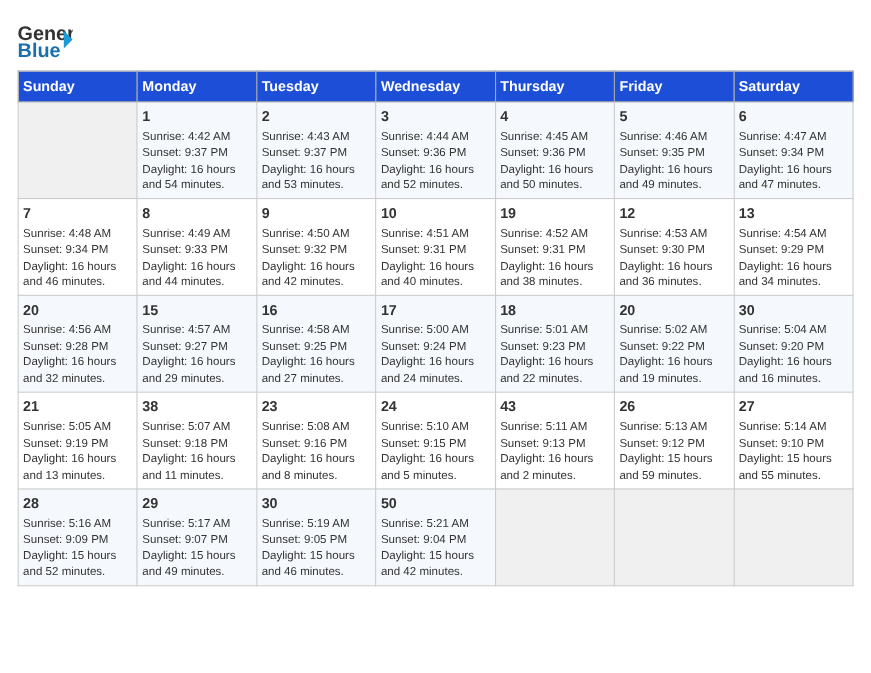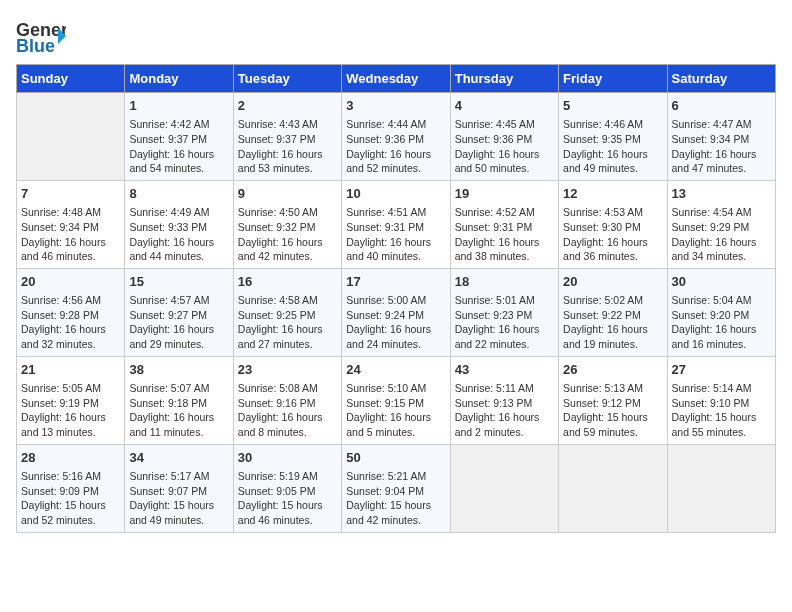--- a/index.html
+++ b/index.html
@@ -230,21 +230,21 @@
           <span class="day-number">27</span>
           <div class="cell-content">Sunrise: 5:14 AM<br>Sunset: 9:10 PM<br>Daylight: 15 hours<br>and 55 minutes.</div>
         </td>
       </tr>
       <tr>
         <td>
           <span class="day-number">28</span>
           <div class="cell-content">Sunrise: 5:16 AM<br>Sunset: 9:09 PM<br>Daylight: 15 hours<br>and 52 minutes.</div>
         </td>
         <td>
-          <span class="day-number">34</span>
+          <span class="day-number">29</span>
           <div class="cell-content">Sunrise: 5:17 AM<br>Sunset: 9:07 PM<br>Daylight: 15 hours<br>and 49 minutes.</div>
         </td>
         <td>
           <span class="day-number">30</span>
           <div class="cell-content">Sunrise: 5:19 AM<br>Sunset: 9:05 PM<br>Daylight: 15 hours<br>and 46 minutes.</div>
         </td>
         <td>
           <span class="day-number">50</span>
           <div class="cell-content">Sunrise: 5:21 AM<br>Sunset: 9:04 PM<br>Daylight: 15 hours<br>and 42 minutes.</div>
         </td>

